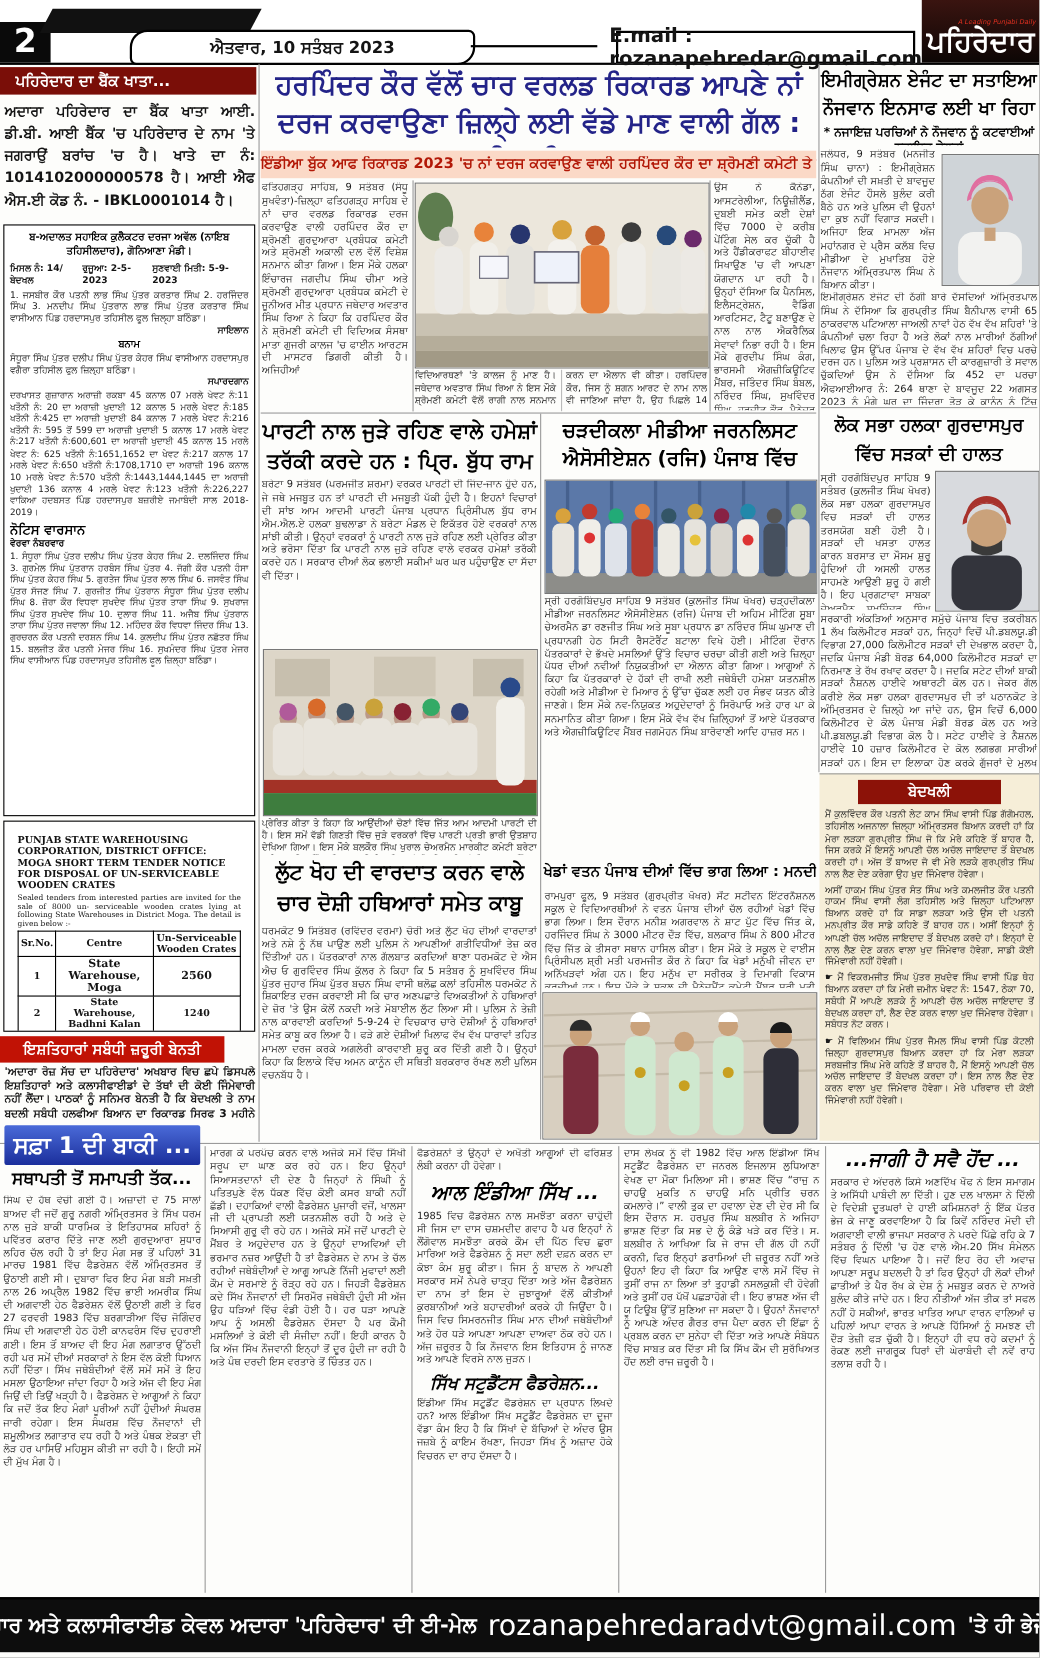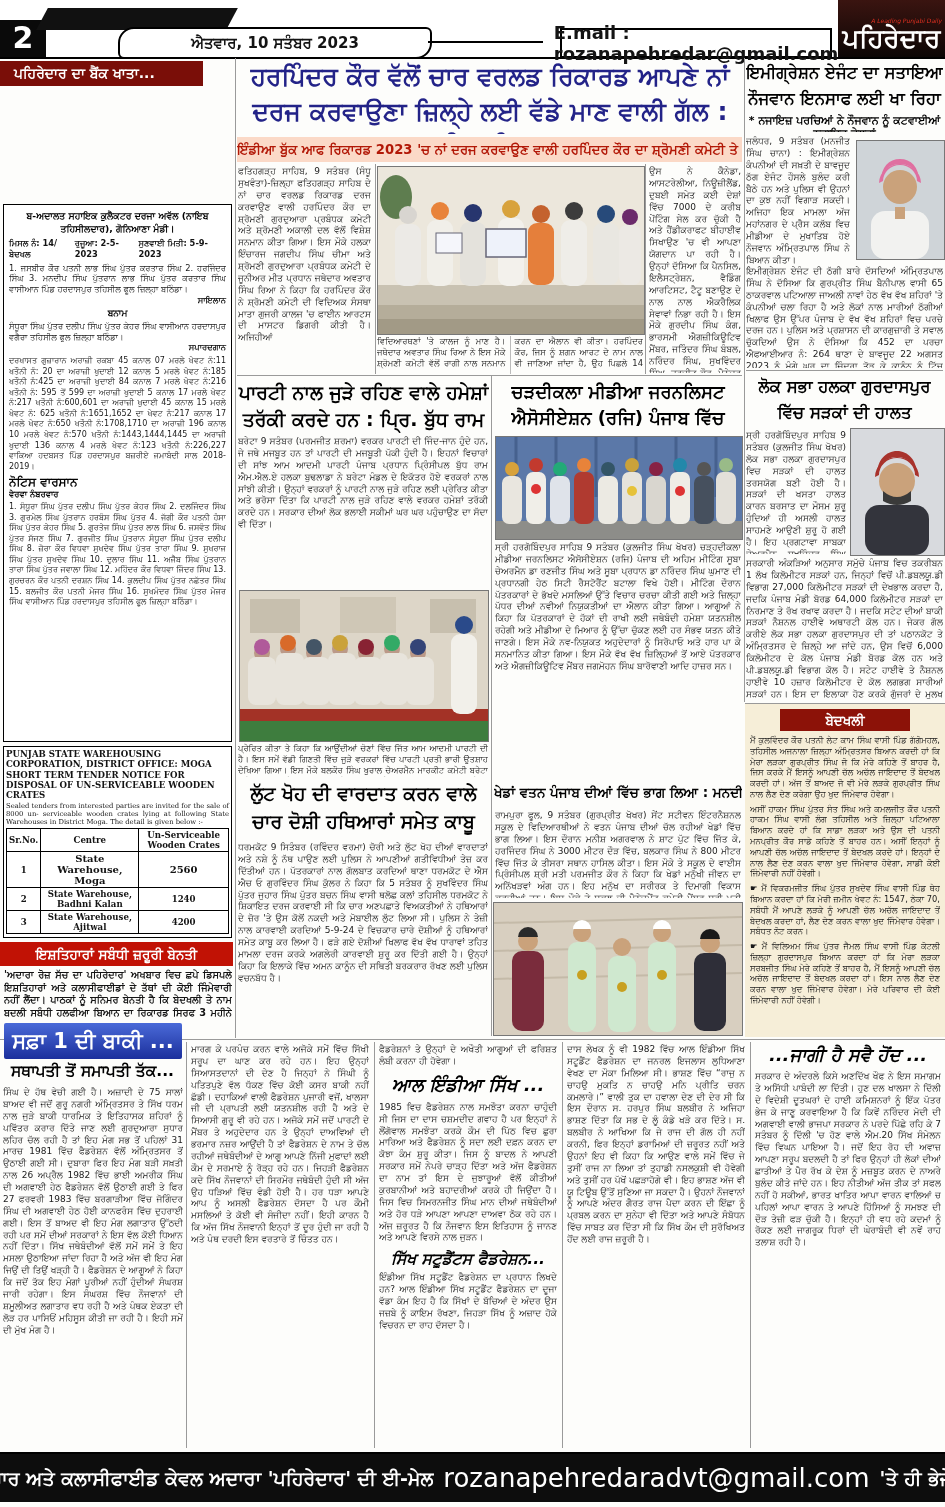--- a/index.html
+++ b/index.html
@@ -48,43 +48,44 @@
   <div class="abs vline" style="left:375px;top:164px;height:210px;"></div>
   <div class="abs vline" style="left:645px;top:164px;height:210px;"></div>
   <div class="abs hline" style="left:237px;top:375px;width:505px;"></div>
   <div class="abs hline" style="left:746px;top:370px;width:197px;"></div>
   <div class="abs hline" style="left:0;top:1039px;width:945px;"></div>
   <div class="abs vline" style="left:186px;top:1042px;height:406px;"></div>
   <div class="abs vline" style="left:374px;top:1042px;height:406px;"></div>
   <div class="abs vline" style="left:562px;top:1042px;height:406px;"></div>
   <div class="abs vline" style="left:750px;top:1042px;height:406px;"></div>
 
-  <div class="abs banner" style="left:0;top:61px;width:203px;height:25px;background:#7a0e08;font-size:14px;justify-content:flex-start;padding-left:14px;box-sizing:border-box;">
+  <div class="abs banner" style="left:0;top:61px;width:233px;height:25px;background:#7a0e08;font-size:14px;justify-content:flex-start;padding-left:14px;box-sizing:border-box;">
     <span>ਪਹਿਰੇਦਾਰ ਦਾ ਬੈਂਕ ਖਾਤਾ...</span>
   </div>
+  <div class="abs" style="left:4px;top:92px;width:228px;height:108px;font-size:13px;font-weight:bold;line-height:1.55;text-align:justify;overflow:hidden;">ਅਦਾਰਾ ਪਹਿਰੇਦਾਰ ਦਾ ਬੈਂਕ ਖਾਤਾ ਆਈ. ਡੀ.ਬੀ. ਆਈ ਬੈਂਕ 'ਚ ਪਹਿਰੇਦਾਰ ਦੇ ਨਾਮ 'ਤੇ ਜਗਰਾਉਂ ਬਰਾਂਚ 'ਚ ਹੈ। ਖਾਤੇ ਦਾ ਨੰ: 1014102000000578 ਹੈ। ਆਈ ਐਫ ਐਸ.ਈ ਕੋਡ ਨੰ. - IBKL0001014 ਹੈ।</div>
 
   <div class="abs boxed" style="left:3px;top:204px;width:229px;height:538px;box-sizing:border-box;padding:5px 5px;overflow:hidden;background:#fff;">
     <div class="hl" style="font-size:9.3px;line-height:1.35;">ਬ-ਅਦਾਲਤ ਸਹਾਇਕ ਕੁਲੈਕਟਰ ਦਰਜਾ ਅਵੱਲ (ਨਾਇਬ ਤਹਿਸੀਲਦਾਰ), ਗੋਨਿਆਣਾ ਮੰਡੀ।</div>
     <div style="display:flex;justify-content:space-between;margin-top:3px;">
       <span class="sm" style="font-weight:bold;">ਮਿਸਲ ਨੰ: 14/ਬੇਦਖਲ</span>
       <span class="sm" style="font-weight:bold;">ਰੁਜੂਆ: 2-5-2023</span>
       <span class="sm" style="font-weight:bold;">ਸੁਣਵਾਈ ਮਿਤੀ: 5-9-2023</span>
     </div>
     <div class="txt sm" style="margin-top:3px;">1. ਜਸਬੀਰ ਕੌਰ ਪਤਨੀ ਲਾਭ ਸਿੰਘ ਪੁੱਤਰ ਕਰਤਾਰ ਸਿੰਘ 2. ਹਰਜਿੰਦਰ ਸਿੰਘ 3. ਮਨਦੀਪ ਸਿੰਘ ਪੁੱਤਰਾਨ ਲਾਭ ਸਿੰਘ ਪੁੱਤਰ ਕਰਤਾਰ ਸਿੰਘ ਵਾਸੀਆਨ ਪਿੰਡ ਹਰਦਾਸਪੁਰ ਤਹਿਸੀਲ ਫੂਲ ਜ਼ਿਲ੍ਹਾ ਬਠਿੰਡਾ।</div>
     <div class="sm" style="text-align:right;font-weight:bold;">ਸਾਇਲਾਨ</div>
     <div class="hl" style="font-size:9px;margin:2px 0;">ਬਨਾਮ</div>
     <div class="txt sm">ਸੰਧੂਰਾ ਸਿੰਘ ਪੁੱਤਰ ਦਲੀਪ ਸਿੰਘ ਪੁੱਤਰ ਕੇਹਰ ਸਿੰਘ ਵਾਸੀਆਨ ਹਰਦਾਸਪੁਰ ਵਗੈਰਾ ਤਹਿਸੀਲ ਫੂਲ ਜ਼ਿਲ੍ਹਾ ਬਠਿੰਡਾ।</div>
     <div class="sm" style="text-align:right;font-weight:bold;">ਸਪਾਰਦਗਾਨ</div>
     <div class="txt" style="font-size:8px;margin-top:3px;">ਦਰਖਾਸਤ ਗੁਜ਼ਾਰਾਨ ਅਰਾਜ਼ੀ ਰਕਬਾ 45 ਕਨਾਲ 07 ਮਰਲੇ ਖੇਵਟ ਨੰ:11 ਖਤੌਨੀ ਨੰ: 20 ਦਾ ਅਰਾਜ਼ੀ ਖੁਦਾਈ 12 ਕਨਾਲ 5 ਮਰਲੇ ਖੇਵਟ ਨੰ:185 ਖਤੌਨੀ ਨੰ:425 ਦਾ ਅਰਾਜ਼ੀ ਖੁਦਾਈ 84 ਕਨਾਲ 7 ਮਰਲੇ ਖੇਵਟ ਨੰ:216 ਖਤੌਨੀ ਨੰ: 595 ਤੋਂ 599 ਦਾ ਅਰਾਜ਼ੀ ਖੁਦਾਈ 5 ਕਨਾਲ 17 ਮਰਲੇ ਖੇਵਟ ਨੰ:217 ਖਤੌਨੀ ਨੰ:600,601 ਦਾ ਅਰਾਜ਼ੀ ਖੁਦਾਈ 45 ਕਨਾਲ 15 ਮਰਲੇ ਖੇਵਟ ਨੰ: 625 ਖਤੌਨੀ ਨੰ:1651,1652 ਦਾ ਖੇਵਟ ਨੰ:217 ਕਨਾਲ 17 ਮਰਲੇ ਖੇਵਟ ਨੰ:650 ਖਤੌਨੀ ਨੰ:1708,1710 ਦਾ ਅਰਾਜ਼ੀ 196 ਕਨਾਲ 10 ਮਰਲੇ ਖੇਵਟ ਨੰ:570 ਖਤੌਨੀ ਨੰ:1443,1444,1445 ਦਾ ਅਰਾਜ਼ੀ ਖੁਦਾਈ 136 ਕਨਾਲ 4 ਮਰਲੇ ਖੇਵਟ ਨੰ:123 ਖਤੌਨੀ ਨੰ:226,227 ਵਾਕਿਆ ਹਦਬਸਤ ਪਿੰਡ ਹਰਦਾਸਪੁਰ ਬਜ਼ਰੀਏ ਜਮਾਬੰਦੀ ਸਾਲ 2018-2019।</div>
     <div class="hl" style="font-size:12px;margin-top:3px;text-align:left;">ਨੋਟਿਸ ਵਾਰਸਾਨ</div>
     <div class="hl" style="font-size:8.4px;text-align:left;">ਵੇਰਵਾ ਨੰਬਰਵਾਰ</div>
     <div class="txt" style="font-size:8px;margin-top:2px;">1. ਸੰਧੂਰਾ ਸਿੰਘ ਪੁੱਤਰ ਦਲੀਪ ਸਿੰਘ ਪੁੱਤਰ ਕੇਹਰ ਸਿੰਘ 2. ਦਲਜਿੰਦਰ ਸਿੰਘ 3. ਗੁਰਮੇਲ ਸਿੰਘ ਪੁੱਤਰਾਨ ਹਰਬੰਸ ਸਿੰਘ ਪੁੱਤਰ 4. ਜੱਗੀ ਕੌਰ ਪਤਨੀ ਹੰਸਾ ਸਿੰਘ ਪੁੱਤਰ ਕੇਹਰ ਸਿੰਘ 5. ਗੁਰਤੇਜ ਸਿੰਘ ਪੁੱਤਰ ਲਾਲ ਸਿੰਘ 6. ਜਸਵੰਤ ਸਿੰਘ ਪੁੱਤਰ ਸੱਜਣ ਸਿੰਘ 7. ਗੁਰਜੀਤ ਸਿੰਘ ਪੁੱਤਰਾਨ ਸੰਧੂਰਾ ਸਿੰਘ ਪੁੱਤਰ ਦਲੀਪ ਸਿੰਘ 8. ਜ਼ੋਰਾ ਕੌਰ ਵਿਧਵਾ ਸੁਖਦੇਵ ਸਿੰਘ ਪੁੱਤਰ ਤਾਰਾ ਸਿੰਘ 9. ਸੁਖਰਾਜ ਸਿੰਘ ਪੁੱਤਰ ਸੁਖਦੇਵ ਸਿੰਘ 10. ਦੁਲਾਰ ਸਿੰਘ 11. ਅਜੈਬ ਸਿੰਘ ਪੁੱਤਰਾਨ ਤਾਰਾ ਸਿੰਘ ਪੁੱਤਰ ਜਵਾਲਾ ਸਿੰਘ 12. ਮਹਿੰਦਰ ਕੌਰ ਵਿਧਵਾ ਜਿੰਦਰ ਸਿੰਘ 13. ਗੁਰਚਰਨ ਕੌਰ ਪਤਨੀ ਦਰਸ਼ਨ ਸਿੰਘ 14. ਕੁਲਦੀਪ ਸਿੰਘ ਪੁੱਤਰ ਨਛੱਤਰ ਸਿੰਘ 15. ਬਲਜੀਤ ਕੌਰ ਪਤਨੀ ਮੇਜਰ ਸਿੰਘ 16. ਸੁਖਮੰਦਰ ਸਿੰਘ ਪੁੱਤਰ ਮੇਜਰ ਸਿੰਘ ਵਾਸੀਆਨ ਪਿੰਡ ਹਰਦਾਸਪੁਰ ਤਹਿਸੀਲ ਫੂਲ ਜ਼ਿਲ੍ਹਾ ਬਠਿੰਡਾ।</div>
   </div>
 
-  <div class="abs boxed" style="left:3px;top:746px;width:229px;height:192px;box-sizing:border-box;padding:2px;overflow:hidden;background:#fff;font-family:'DejaVu Serif',serif;">
+  <div class="abs boxed" style="left:3px;top:746px;width:229px;height:192px;box-sizing:border-box;padding:12px;overflow:hidden;background:#fff;font-family:'DejaVu Serif',serif;">
     <div style="font-size:8.6px;font-weight:bold;line-height:1.2;">PUNJAB STATE WAREHOUSING CORPORATION, DISTRICT OFFICE: MOGA SHORT TERM TENDER NOTICE FOR DISPOSAL OF UN-SERVICEABLE WOODEN CRATES</div>
     <div style="font-size:6.8px;line-height:1.2;margin-top:1px;text-align:justify;">Sealed tenders from interested parties are invited for the sale of 8000 un- serviceable wooden crates lying at following State Warehouses in District Moga. The detail is given below :-</div>
     <table class="tender" style="margin-top:2px;">
       <thead>
         <tr>
           <th>Sr.No.</th>
           <th>Centre</th>
           <th>Un-Serviceable Wooden Crates</th>
         </tr>
       </thead>
@@ -102,21 +103,21 @@
         <tr>
           <td>3</td>
           <td>State Warehouse, Ajitwal</td>
           <td>4200</td>
         </tr>
       </tbody>
     </table>
 
   </div>
 
-  <div class="abs banner" style="left:0;top:942px;width:233px;height:24px;background:#c11205;font-size:13.5px;">
+  <div class="abs banner" style="left:0;top:942px;width:204px;height:24px;background:#c11205;font-size:13.5px;">
     <span>ਇਸ਼ਤਿਹਾਰਾਂ ਸਬੰਧੀ ਜ਼ਰੂਰੀ ਬੇਨਤੀ</span>
   </div>
   <div class="abs" style="left:4px;top:969px;width:228px;height:50px;font-size:9.8px;font-weight:bold;line-height:1.3;text-align:justify;overflow:hidden;">'ਅਦਾਰਾ ਰੋਜ਼ ਸੱਚ ਦਾ ਪਹਿਰੇਦਾਰ' ਅਖਬਾਰ ਵਿਚ ਛਪੇ ਡਿਸਪਲੇ ਇਸ਼ਤਿਹਾਰਾਂ ਅਤੇ ਕਲਾਸੀਫਾਈਡਾਂ ਦੇ ਤੱਥਾਂ ਦੀ ਕੋਈ ਜਿੰਮੇਵਾਰੀ ਨਹੀਂ ਲੈਂਦਾ। ਪਾਠਕਾਂ ਨੂੰ ਸਨਿਮਰ ਬੇਨਤੀ ਹੈ ਕਿ ਬੇਦਖਲੀ ਤੇ ਨਾਮ ਬਦਲੀ ਸਬੰਧੀ ਹਲਫੀਆ ਬਿਆਨ ਦਾ ਰਿਕਾਰਡ ਸਿਰਫ 3 ਮਹੀਨੇ ਤੱਕ ਰੱਖਿਆ ਜਾਂਦਾ ਹੈ। ਇਸ਼ਤਿਹਾਰਾਂ ਅਤੇ ਕਲਾਸੀਫਾਈਡਾਂ 'ਤੇ ਕਾਰਵਾਈ ਕਰਨ ਤੋਂ ਪਹਿਲਾਂ ਚੰਗੀ ਤਰ੍ਹਾਂ ਪੜਤਾਲ ਕਰ ਲੈਣ।</div>
 
   <div class="abs banner" style="left:4px;top:1023px;width:178px;height:36px;background:linear-gradient(180deg,#4a6ad8,#1b2f9c);font-size:21px;border-radius:2px;">
     <span>ਸਫ਼ਾ 1 ਦੀ ਬਾਕੀ ...</span>
   </div>
   <div class="abs hl" style="left:0;top:1062px;width:185px;font-size:15.5px;">ਸਥਾਪਤੀ ਤੋਂ ਸਮਾਪਤੀ ਤੱਕ...</div>
   <div class="abs txt" style="left:3px;top:1087px;width:180px;height:358px;">ਸਿੰਘ ਦੇ ਹੱਥ ਵੇਚੀ ਗਈ ਹੈ। ਅਜ਼ਾਦੀ ਦੇ 75 ਸਾਲਾਂ ਬਾਅਦ ਵੀ ਜਦੋਂ ਗੁਰੂ ਨਗਰੀ ਅੰਮ੍ਰਿਤਸਰ ਤੇ ਸਿੱਖ ਧਰਮ ਨਾਲ ਜੁੜੇ ਬਾਕੀ ਧਾਰਮਿਕ ਤੇ ਇਤਿਹਾਸਕ ਸ਼ਹਿਰਾਂ ਨੂੰ ਪਵਿੱਤਰ ਕਰਾਰ ਦਿੱਤੇ ਜਾਣ ਲਈ ਗੁਰਦੁਆਰਾ ਸੁਧਾਰ ਲਹਿਰ ਚੱਲ ਰਹੀ ਹੈ ਤਾਂ ਇਹ ਮੰਗ ਸਭ ਤੋਂ ਪਹਿਲਾਂ 31 ਮਾਰਚ 1981 ਵਿੱਚ ਫੈਡਰੇਸ਼ਨ ਵੱਲੋਂ ਅੰਮ੍ਰਿਤਸਰ ਤੋਂ ਉਠਾਈ ਗਈ ਸੀ। ਦੁਬਾਰਾ ਫਿਰ ਇਹ ਮੰਗ ਬੜੀ ਸਖ਼ਤੀ ਨਾਲ 26 ਅਪ੍ਰੈਲ 1982 ਵਿੱਚ ਭਾਈ ਅਮਰੀਕ ਸਿੰਘ ਦੀ ਅਗਵਾਈ ਹੇਠ ਫੈਡਰੇਸ਼ਨ ਵੱਲੋਂ ਉਠਾਈ ਗਈ ਤੇ ਫਿਰ 27 ਫਰਵਰੀ 1983 ਵਿੱਚ ਬਰਗਾੜੀਆ ਵਿੱਚ ਜੋਗਿੰਦਰ ਸਿੰਘ ਦੀ ਅਗਵਾਈ ਹੇਠ ਹੋਈ ਕਾਨਫਰੰਸ ਵਿੱਚ ਦੁਹਰਾਈ ਗਈ। ਇਸ ਤੋਂ ਬਾਅਦ ਵੀ ਇਹ ਮੰਗ ਲਗਾਤਾਰ ਉੱਠਦੀ ਰਹੀ ਪਰ ਸਮੇਂ ਦੀਆਂ ਸਰਕਾਰਾਂ ਨੇ ਇਸ ਵੱਲ ਕੋਈ ਧਿਆਨ ਨਹੀਂ ਦਿੱਤਾ। ਸਿੱਖ ਜਥੇਬੰਦੀਆਂ ਵੱਲੋਂ ਸਮੇਂ ਸਮੇਂ ਤੇ ਇਹ ਮਸਲਾ ਉਠਾਇਆ ਜਾਂਦਾ ਰਿਹਾ ਹੈ ਅਤੇ ਅੱਜ ਵੀ ਇਹ ਮੰਗ ਜਿਉਂ ਦੀ ਤਿਉਂ ਖੜ੍ਹੀ ਹੈ। ਫੈਡਰੇਸ਼ਨ ਦੇ ਆਗੂਆਂ ਨੇ ਕਿਹਾ ਕਿ ਜਦੋਂ ਤੱਕ ਇਹ ਮੰਗਾਂ ਪੂਰੀਆਂ ਨਹੀਂ ਹੁੰਦੀਆਂ ਸੰਘਰਸ਼ ਜਾਰੀ ਰਹੇਗਾ। ਇਸ ਸੰਘਰਸ਼ ਵਿੱਚ ਨੌਜਵਾਨਾਂ ਦੀ ਸ਼ਮੂਲੀਅਤ ਲਗਾਤਾਰ ਵਧ ਰਹੀ ਹੈ ਅਤੇ ਪੰਥਕ ਏਕਤਾ ਦੀ ਲੋੜ ਹਰ ਪਾਸਿਓਂ ਮਹਿਸੂਸ ਕੀਤੀ ਜਾ ਰਹੀ ਹੈ। ਇਹੀ ਸਮੇਂ ਦੀ ਮੁੱਖ ਮੰਗ ਹੈ।</div>
 

